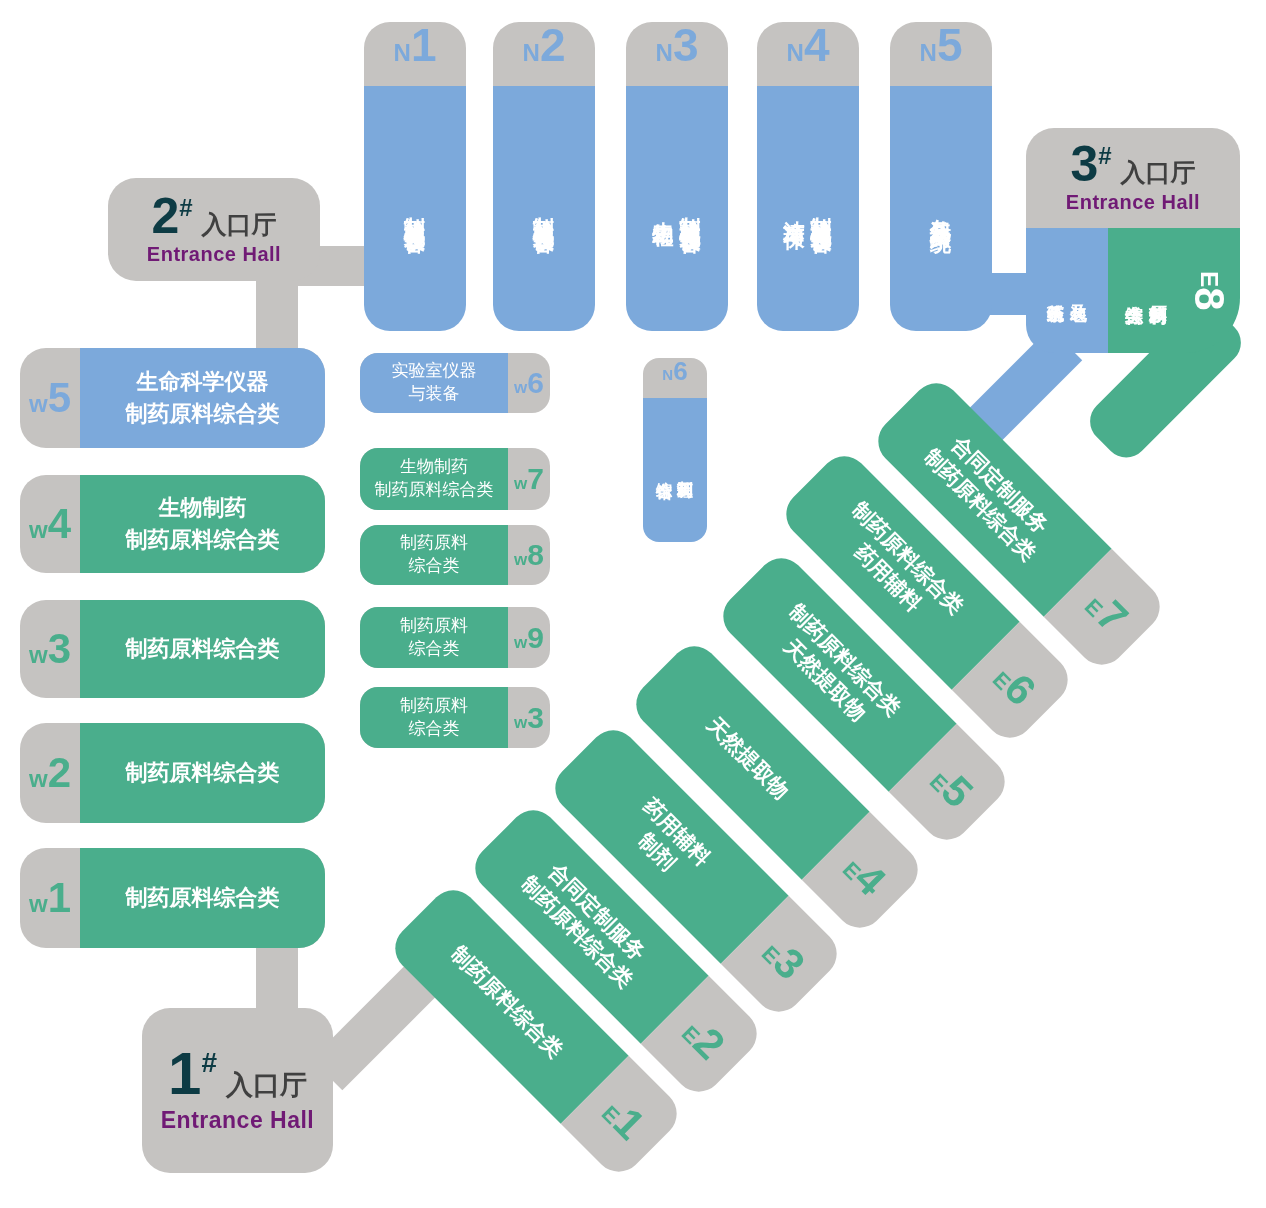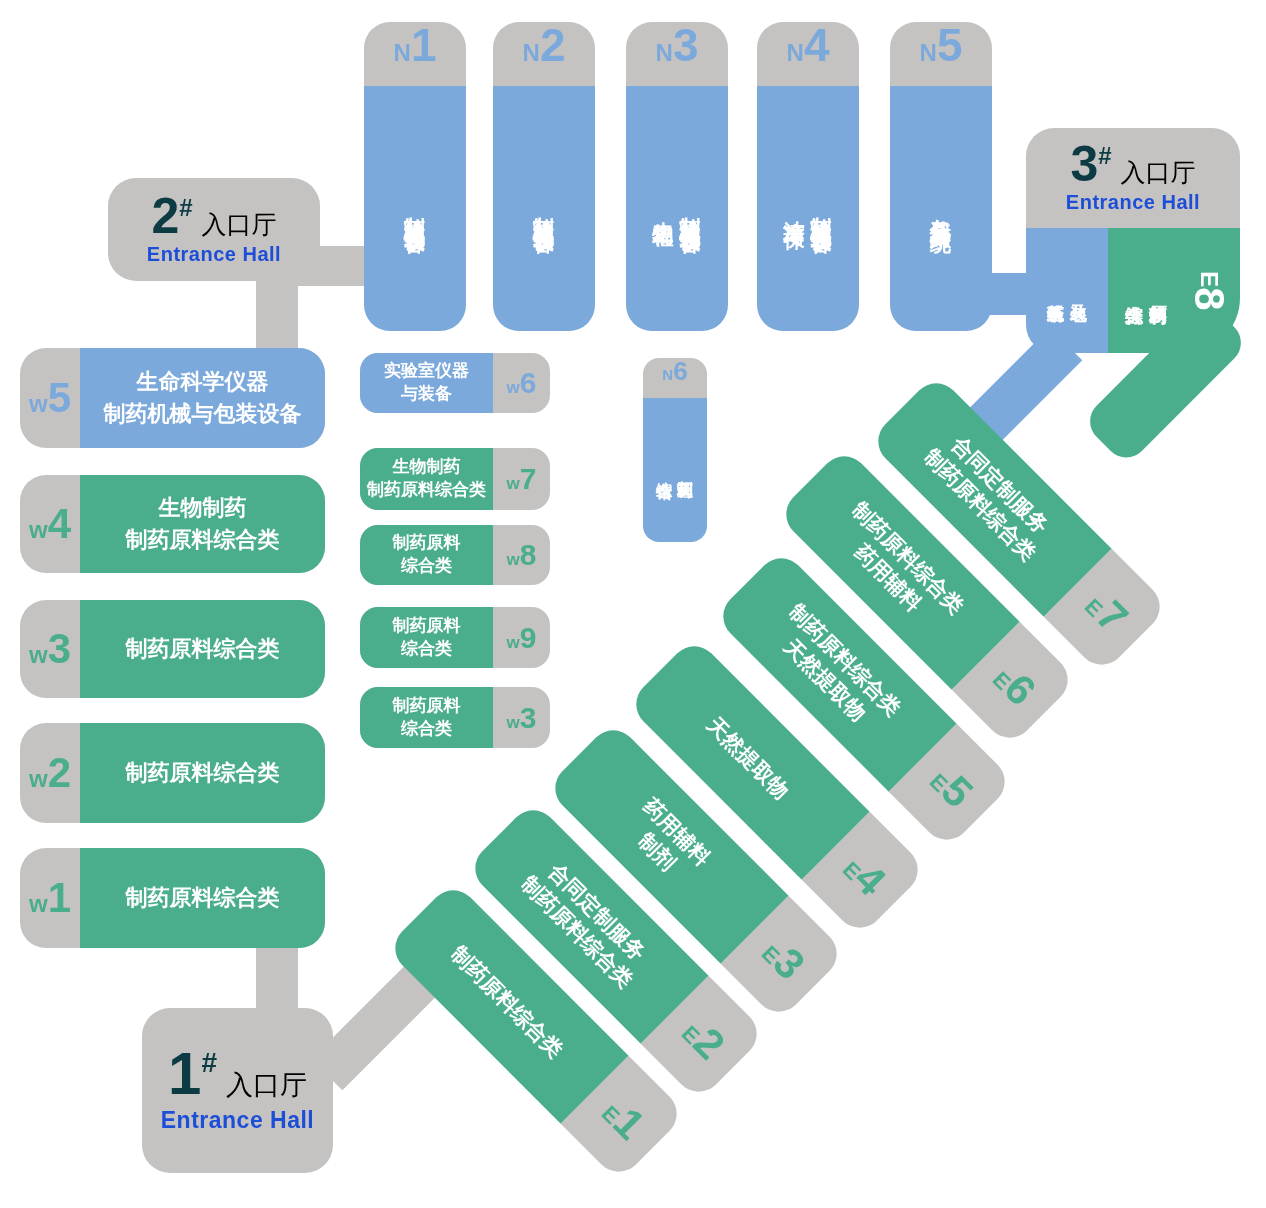--- a/index.html
+++ b/index.html
@@ -31,22 +31,22 @@
   .wlabel { width:60px; display:flex; align-items:baseline; justify-content:center; align-self:center; }
   .wlabel .tag-letter { font-size:24px; }
   .wlabel .tag-number { font-size:42px; }
   .wbody { flex:1; border-radius:0 26px 26px 0; display:flex; align-items:center; justify-content:center;
            color:#fff; font-weight:bold; font-size:22px; line-height:1.45; text-align:center; }
   .txt-blue  { color:#7ca9db; }
   .txt-green { color:#4aae8c; }
 
   
   .sbox { position:absolute; left:360px; width:190px; background:#c5c3c1; border-radius:18px; display:flex; }
-  .sbody { width:133px; border-radius:18px 0 0 18px; display:flex; align-items:center; justify-content:center;
-           color:#fff; font-weight:bold; font-size:17px; line-height:1.35; text-align:center; }
+  .sbody { width:148px; border-radius:18px 0 0 18px; display:flex; align-items:center; justify-content:center;
+           color:#fff; font-weight:normal; font-size:17px; line-height:1.35; text-align:center; }
   .slabel { flex:1; display:flex; align-items:baseline; justify-content:center; align-self:center; }
   .slabel .tag-letter { font-size:17px; }
   .slabel .tag-number { font-size:30px; }
 
   
   .n6 { position:absolute; left:643px; top:358px; width:64px; height:184px; }
   .n6-head { height:40px; background:#c5c3c1; border-radius:16px 16px 0 0;
              display:flex; align-items:baseline; justify-content:center; color:#7ca9db; }
   .n6-head .tag-letter { font-size:15px; }
   .n6-head .tag-number { font-size:26px; }
@@ -64,22 +64,22 @@
   .ebar-tab > div { display:flex; align-items:baseline; align-self:center; color:#4aae8c; }
   .ebar-tab .tag-letter { font-size:22px; }
   .ebar-tab .tag-number { font-size:42px; }
 
   
   .ent { position:absolute; background:#c5c3c1; border-radius:28px;
          display:flex; flex-direction:column; align-items:center; justify-content:center; }
   .ent-line1 { display:flex; align-items:baseline; }
   .ent-num  { font-weight:800; color:#0d3b44; line-height:0.9; }
   .ent-hash { font-weight:800; color:#0d3b44; align-self:flex-start; }
-  .ent-zh   { font-weight:normal; color:#000000; margin-left:9px; }
-  .ent-en   { font-weight:800; color:#1d4ed8; letter-spacing:0.5px; }
+  .ent-zh   { font-weight:bold; color:#404040; margin-left:9px; }
+  .ent-en   { font-weight:800; color:#701a75; letter-spacing:0.5px; }
   .ent-sm .ent-num { font-size:50px; }
   .ent-sm .ent-hash { font-size:24px; }
   .ent-sm .ent-zh { font-size:25px; }
   .ent-sm .ent-en { font-size:20px; margin-top:2px; }
   .ent-lg .ent-num { font-size:60px; }
   .ent-lg .ent-hash { font-size:28px; }
   .ent-lg .ent-zh { font-size:27px; }
   .ent-lg .ent-en { font-size:23px; margin-top:4px; }
 
   
@@ -180,21 +180,21 @@
       <span class="vtx">包装及给药系统</span>
     </div>
   </div>
 
   <div class="wbox" style="top:348px; height:100px;">
     <div class="wlabel txt-blue">
       <span class="tag-letter">w</span>
       <span class="tag-number">5</span>
     </div>
     <div class="wbody blue pre">生命科学仪器
-制药机械与包装设备</div>
+制药原料综合类</div>
   </div>
 
   <div class="wbox" style="top:475px; height:98px;">
     <div class="wlabel txt-green">
       <span class="tag-letter">w</span>
       <span class="tag-number">4</span>
     </div>
     <div class="wbody green pre">生物制药
 制药原料综合类</div>
   </div>

